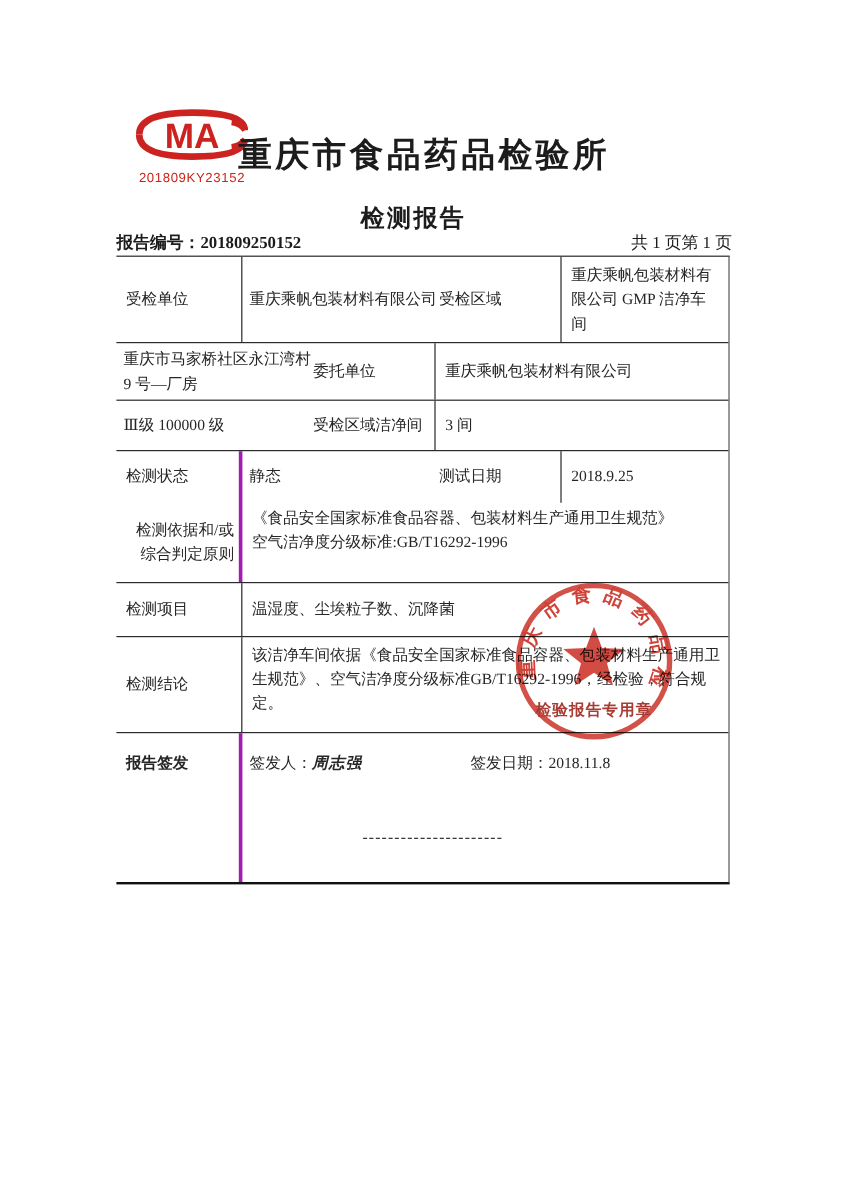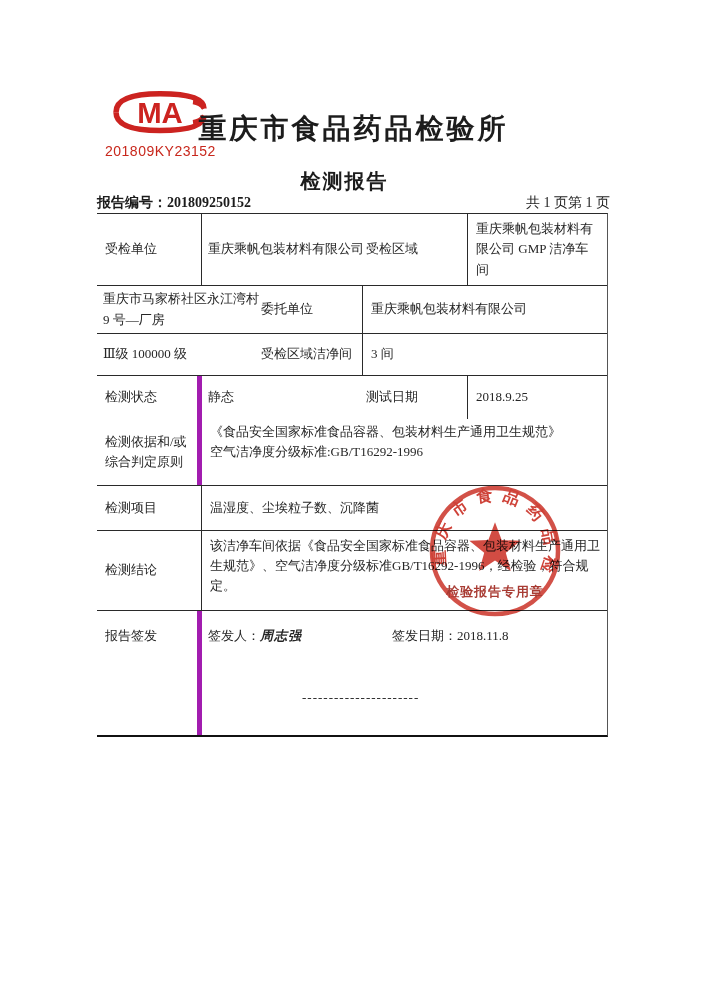--- a/index.html
+++ b/index.html
@@ -7,21 +7,21 @@
     position:relative;
     width:707px;height:1000px;
     background:#ffffff;
     font-family:"Liberation Serif","DejaVu Serif",serif;
     color:#222;
     overflow:hidden;
   }
   
   .cma-logo{position:absolute;left:105px;top:86px;width:110px;height:70px;text-align:center;}
   .cma-logo svg{display:block;}
-  .cma-number{font-family:"Liberation Sans","DejaVu Sans",sans-serif;font-size:14px;color:var(--stamp-red,#cc2320);letter-spacing:.5px;margin-top:1px;}
+  .cma-number{font-family:"Liberation Sans","DejaVu Sans",sans-serif;font-size:11px;color:var(--stamp-red,#cc2320);letter-spacing:.5px;margin-top:1px;}
   .org-title{
     position:absolute;left:0;right:0;top:110px;
     text-align:center;font-size:28px;font-weight:700;letter-spacing:3px;color:#1c1c1c;
   }
   .report-title{
     position:absolute;left:0;right:46px;top:168px;
     text-align:center;font-size:20px;font-weight:700;letter-spacing:2px;color:#1c1c1c;padding-left:28px;
   }
   .meta-line{
     position:absolute;left:97px;right:97px;top:194px;
@@ -56,31 +56,31 @@
   .midcol .val{width:158px;min-width:158px;}
   .midcol .lab2{flex:1;padding-right:2px;}
   .rightcol{
     flex:1;box-sizing:border-box;
     display:flex;align-items:center;
     padding:4px 6px 4px 8px;
   }
   
   .block-label{
     width:105px;min-width:105px;box-sizing:border-box;
-    border-right:5px solid #a21caf;
-    display:flex;flex-direction:column;
+    border-right:3px solid #a21caf;
+    display:flex;flex-direction:column;text-align:right;
   }
   .block-label .sub1{height:43px;display:flex;align-items:center;padding-left:8px;box-sizing:border-box;}
   .block-label .sub2{flex:1;display:flex;align-items:center;padding:2px 4px 2px 8px;box-sizing:border-box;}
   .block-content{flex:1;display:flex;flex-direction:column;box-sizing:border-box;}
   .sub-state{height:43px;display:flex;box-sizing:border-box;}
   .sub-state .midcol{border-right:1px solid #2a2a2a;align-items:center;height:100%;}
   .sub-basis{flex:1;padding:3px 8px 4px 8px;box-sizing:border-box;}
   
-  .block-label7 .sub1{height:50px;}
+  .block-label7 .sub1{height:50px;font-weight:bold;}
   .issue-line{height:50px;display:flex;align-items:center;padding-left:6px;box-sizing:border-box;}
   .issue-line .signer-box{width:184px;min-width:184px;}
   .signature{font-weight:700;font-style:italic;letter-spacing:1px;}
   .remarks-line{flex:1;display:flex;align-items:center;padding-left:100px;box-sizing:border-box;letter-spacing:1px;}
   
   .stamp{
     position:absolute;left:423px;top:479px;width:144px;height:144px;
     mix-blend-mode:multiply;opacity:.88;pointer-events:none;z-index:5;
   }
 </style>

